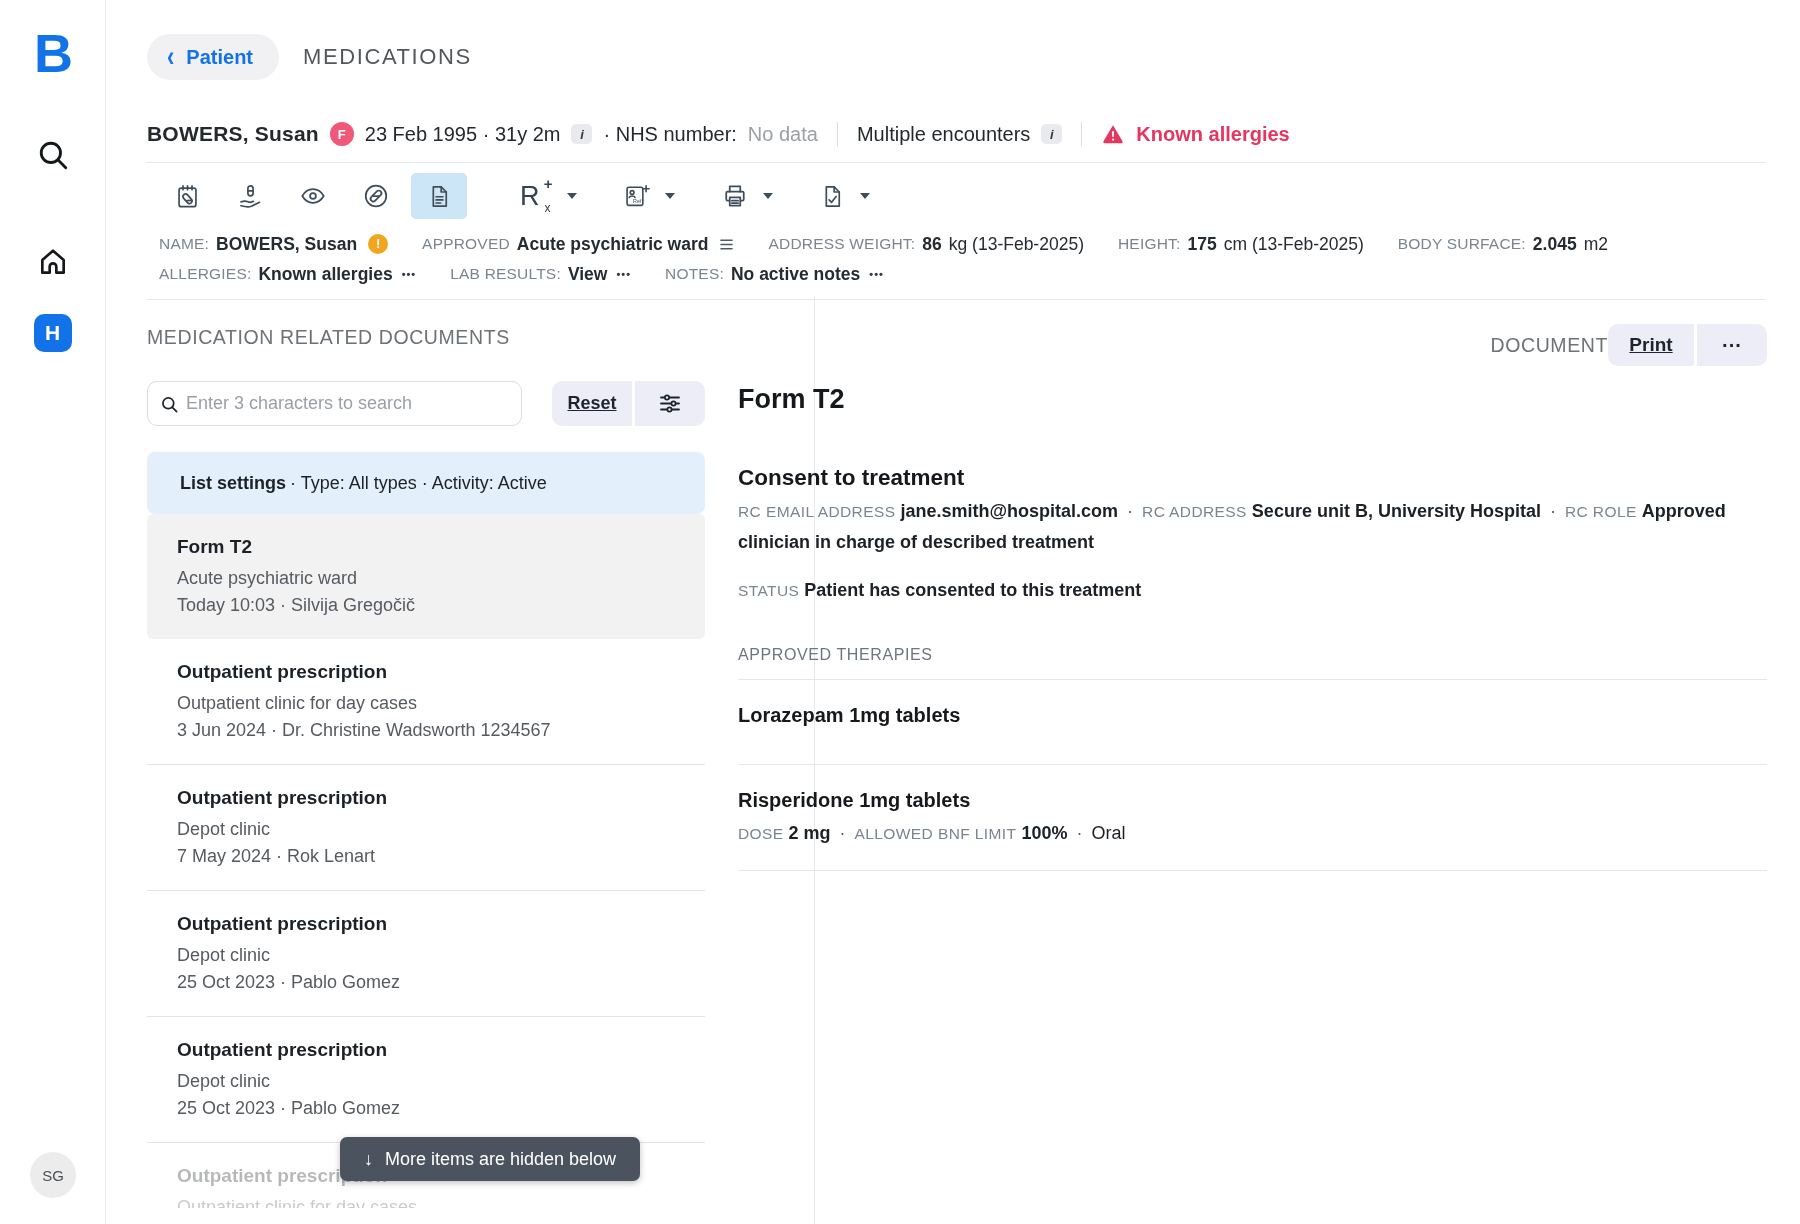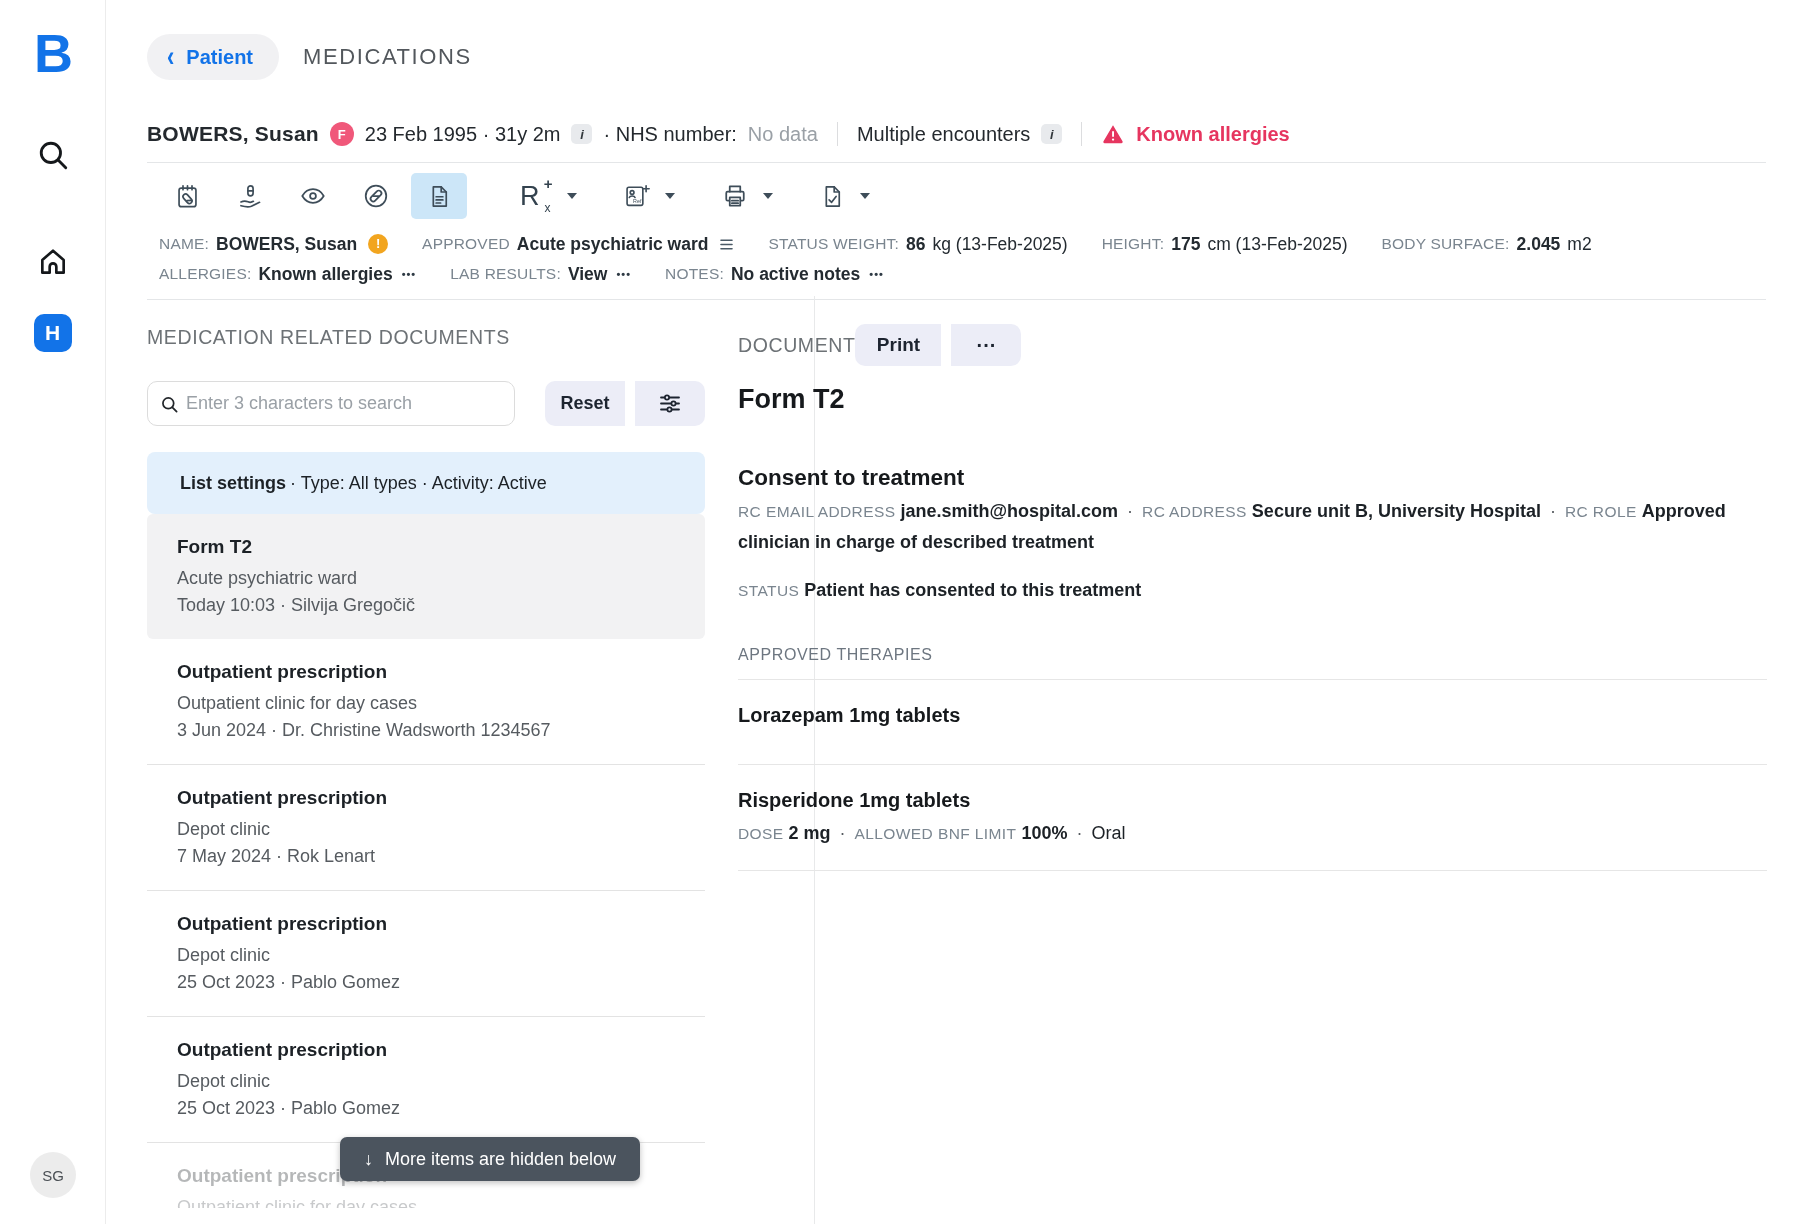--- a/index.html
+++ b/index.html
@@ -87,42 +87,42 @@
     display:flex; align-items:center; padding-left:38px; background:#fff;
   }
   .search-box svg { position:absolute; left:12px; top:13px; }
   .search-box input { border:none; outline:none; font-size:18px; color:#333; width:270px; font-family:"Liberation Sans",sans-serif; }
   .search-box input::placeholder { color:#9aa0a6; }
   .btn-split { display:flex; margin-left:30px; }
   .btn-seg {
     background:#ecedf7; height:45px; display:flex; align-items:center; justify-content:center;
     font-size:18px; font-weight:700; color:#1d2430; cursor:pointer;
   }
-  .seg-l { border-radius:10px 0 0 10px; width:80px; margin-right:10px; }
+  .seg-l { border-radius:10px 0 0 10px; width:80px; margin-right:3px;text-decoration:underline; }
   .seg-r { border-radius:0 10px 10px 0; width:70px; }
   .list-settings {
     margin-top:26px; height:62px; background:#e3f0fc; border-radius:8px;
     display:flex; align-items:center; padding-left:33px; font-size:18px; color:#1c2126; cursor:pointer;
   }
   .list-settings b { font-weight:700; margin-right:4px; }
   .doc-list { margin-top:0; }
   .doc-item { padding:22px 10px 20px 30px; border-bottom:1px solid #e3e3e3; cursor:pointer; }
   .doc-item:last-child { border-bottom:none; }
   .doc-item.selected { background:#f2f2f3; border-radius:6px; border-bottom:none; }
   .doc-item .t { font-size:19px; font-weight:700; color:#1c2126; margin-bottom:7px; }
   .doc-item .l { font-size:18px; color:#565b60; line-height:27px; }
   .doc-item.faded { opacity:0.32; }
   .tooltip {
     position:absolute; left:340px; top:1137px; height:44px; background:#4b545e; border-radius:7px;
     color:#fff; font-size:18px; display:flex; align-items:center; gap:12px; padding:0 24px;
     box-shadow:0 2px 6px rgba(0,0,0,0.25); cursor:pointer; white-space:nowrap;
   }
   
   .right-panel { position:absolute; left:632px; right:33px; top:0; bottom:0; padding-top:28px; }
-  .doc-header-row { display:flex; align-items:center; justify-content:flex-start; }
+  .doc-header-row { display:flex; align-items:center; justify-content:flex-end; }
   .doc-title { font-size:27px; font-weight:700; color:#16191c; margin-top:18px; }
   .doc-meta { font-size:18px; color:#72777c; margin-top:13px; }
   .section-title { font-size:22.5px; font-weight:700; color:#16191c; margin-top:50px; }
   .field-line { margin-top:17px; font-size:18px; line-height:31px; color:#1c2126; max-width:1000px; }
   .cap-label { font-size:15.5px; color:#7a858f; letter-spacing:0.4px; }
   .bold-val { font-weight:700; color:#1c2126; }
   .reg-val { font-weight:400; color:#1c2126; }
   .sep-dot { color:#555a5f; padding:0 4px; }
   .therapies-header { margin-top:40px; font-size:16px; color:#6d7680; letter-spacing:0.6px; padding-bottom:15px; border-bottom:1px solid #e6e6e6; }
   .therapy { padding:24px 0 26px 0; border-bottom:1px solid #e6e6e6; }
@@ -308,21 +308,21 @@
         <span class="fld">
           <span class="lab">APPROVED</span>
           <span class="val">Acute psychiatric ward</span>
           <span style="margin-left:4px;">
             <svg class="icon" width="15" height="13" viewBox="0 0 15 13" stroke="#4a5a66" stroke-width="1.6" stroke-linecap="round">
               <path d="M2 2.2 h11 M2 6.5 h11 M2 10.8 h11"></path>
             </svg>
           </span>
         </span>
         <span class="fld">
-          <span class="lab">STATUS WEIGHT:</span>
+          <span class="lab">ADDRESS WEIGHT:</span>
           <span class="val">86</span>
           <span class="suf">kg (13-Feb-2025)</span>
         </span>
         <span class="fld">
           <span class="lab">HEIGHT:</span>
           <span class="val">175</span>
           <span class="suf">cm (13-Feb-2025)</span>
         </span>
         <span class="fld">
           <span class="lab">BODY SURFACE:</span>

